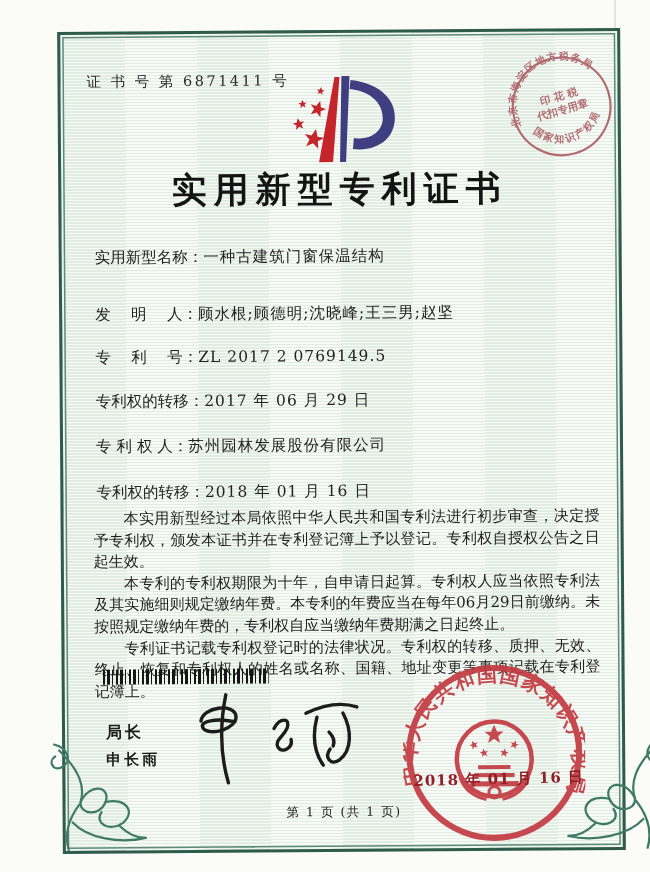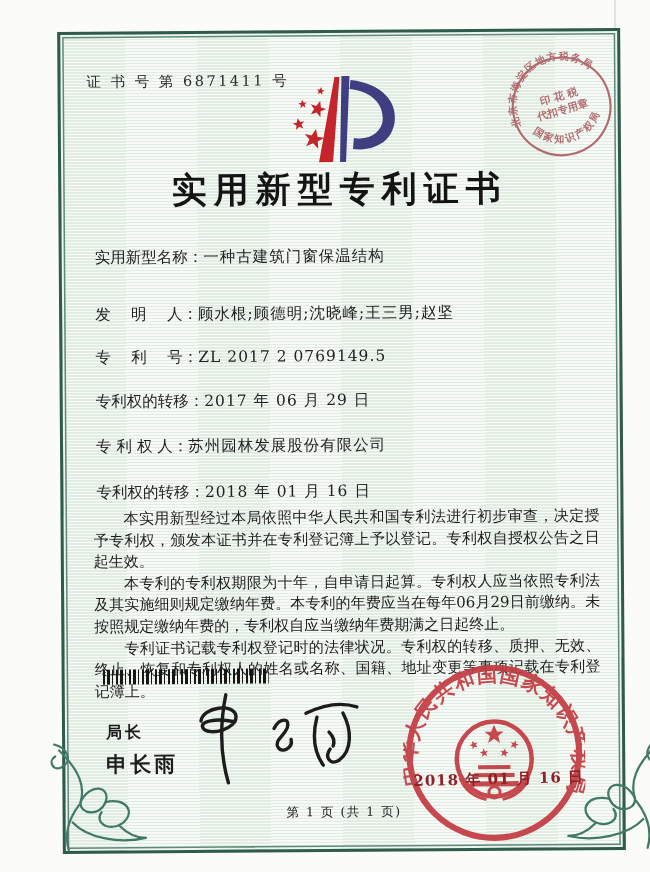--- a/index.html
+++ b/index.html
@@ -55,21 +55,21 @@
       #161616 9px 10px, transparent 10px 13px);
   }
   .director-title{
     position:absolute;left:41px;top:688px;
     font-family:"DejaVu Sans","Liberation Sans",sans-serif;
     font-size:16px;font-weight:600;letter-spacing:3px;color:#1c1c1c;
   }
   .director-name{
     position:absolute;left:41px;top:716px;
     font-family:"DejaVu Sans","Liberation Sans",sans-serif;
-    font-size:21px;font-weight:600;letter-spacing:3px;color:#1c1c1c;
+    font-size:15px;font-weight:600;letter-spacing:3px;color:#1c1c1c;
   }
   .signature{position:absolute;left:115px;top:655px;width:185px;height:102px;}
   .seal{position:absolute;left:338px;top:630px;width:182px;height:182px;opacity:.92;}
   .seal-date{
     position:absolute;left:348px;top:738px;width:175px;
     font-size:15px;font-weight:700;color:#8f2027;letter-spacing:1px;
     transform:rotate(-1deg);z-index:6;white-space:nowrap;
   }
   .footer{
     position:absolute;left:0;top:771px;width:100%;text-align:center;

